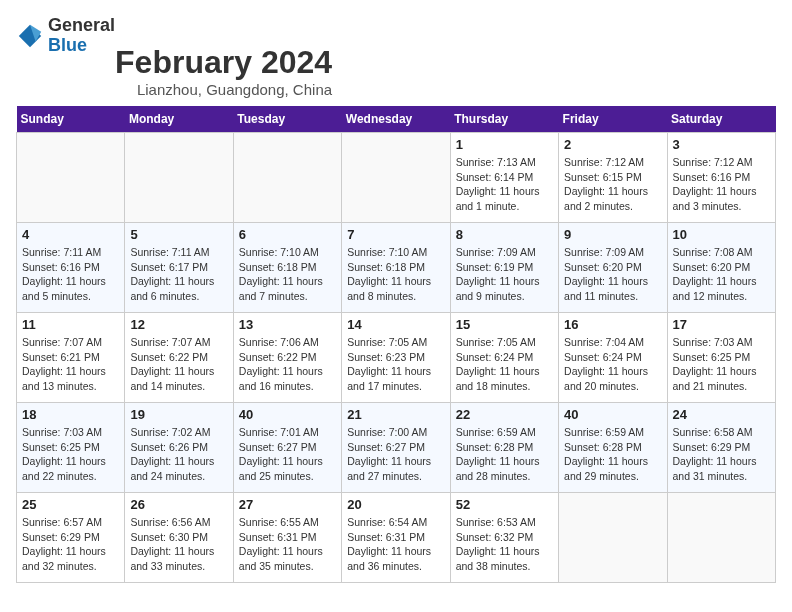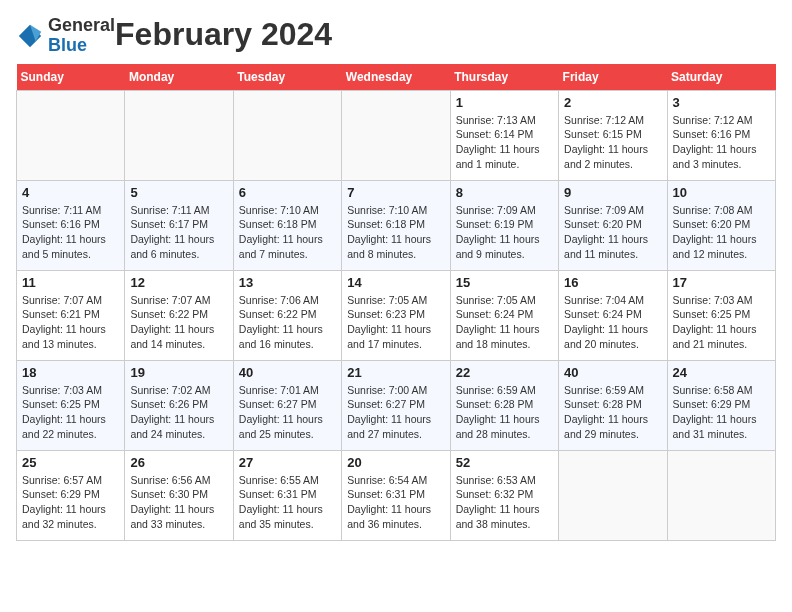--- a/index.html
+++ b/index.html
@@ -27,37 +27,38 @@
       line-height: 1.1;
     }
     .logo-general { color: #333; }
     .logo-blue { color: #1a6faf; }
     .logo-icon {
       width: 28px;
       height: 28px;
     }
     .title-area {
       text-align: right;
+      margin-top: 28px;
     }
     .month-title {
       font-size: 32px;
       font-weight: bold;
       color: #333;
     }
     .subtitle {
       font-size: 15px;
       color: #555;
     }
     table {
       width: 100%;
       border-collapse: collapse;
       font-size: 11px;
     }
     th {
-      background-color: #ef4444;
+      background-color: #4c1d95;
       color: #fff;
       padding: 6px 4px;
       text-align: left;
       font-size: 12px;
       font-weight: bold;
     }
     td {
       border: 1px solid #ccc;
       vertical-align: top;
       padding: 4px 5px;
@@ -99,20 +100,21 @@
       <polygon points="20,4 36,20 20,36 4,20" fill="#1a6faf"></polygon>
       <polygon points="20,4 36,14 28,28" fill="#4a9fd4"></polygon>
     </svg>
     <div class="logo-text">
       <span class="logo-general">General</span><br>
       <span class="logo-blue">Blue</span>
     </div>
   </div>
   <div class="title-area">
     <div class="month-title">February 2024</div>
+    <div class="subtitle">Lianzhou, Guangdong, China</div>
   </div>
 </div>
 
 <table>
   <thead>
     <tr>
       <th>Sunday</th>
       <th>Monday</th>
       <th>Tuesday</th>
       <th>Wednesday</th>

